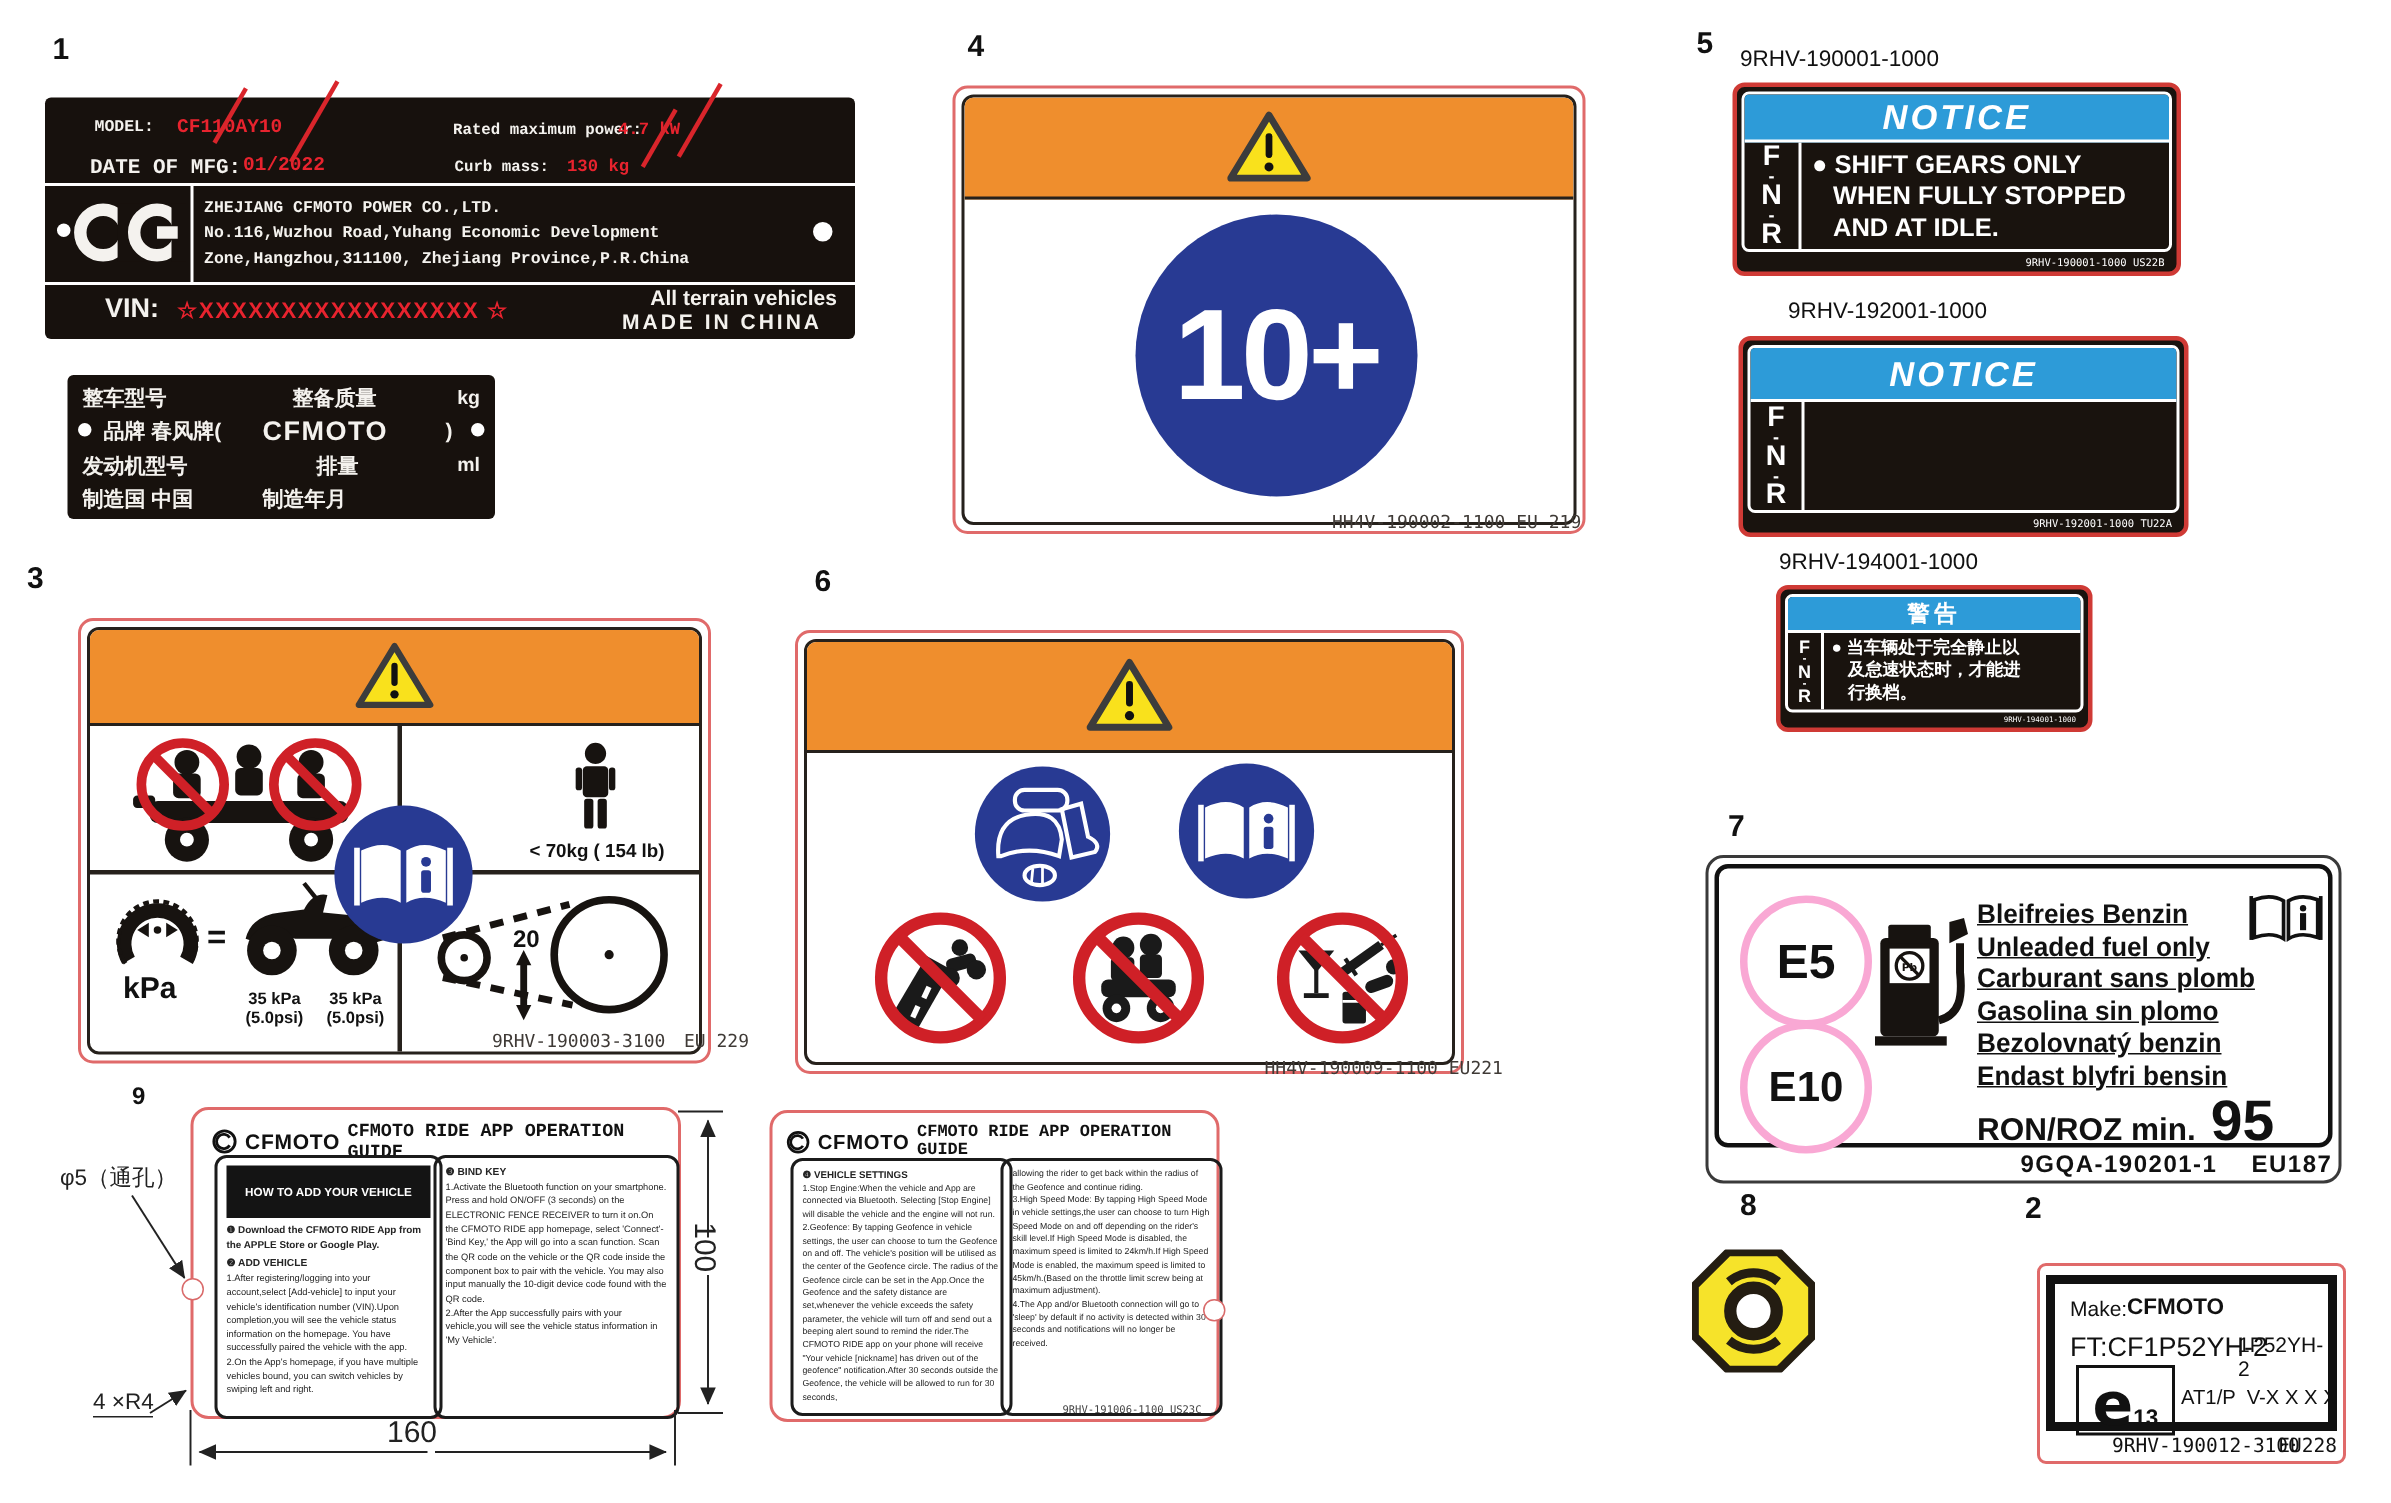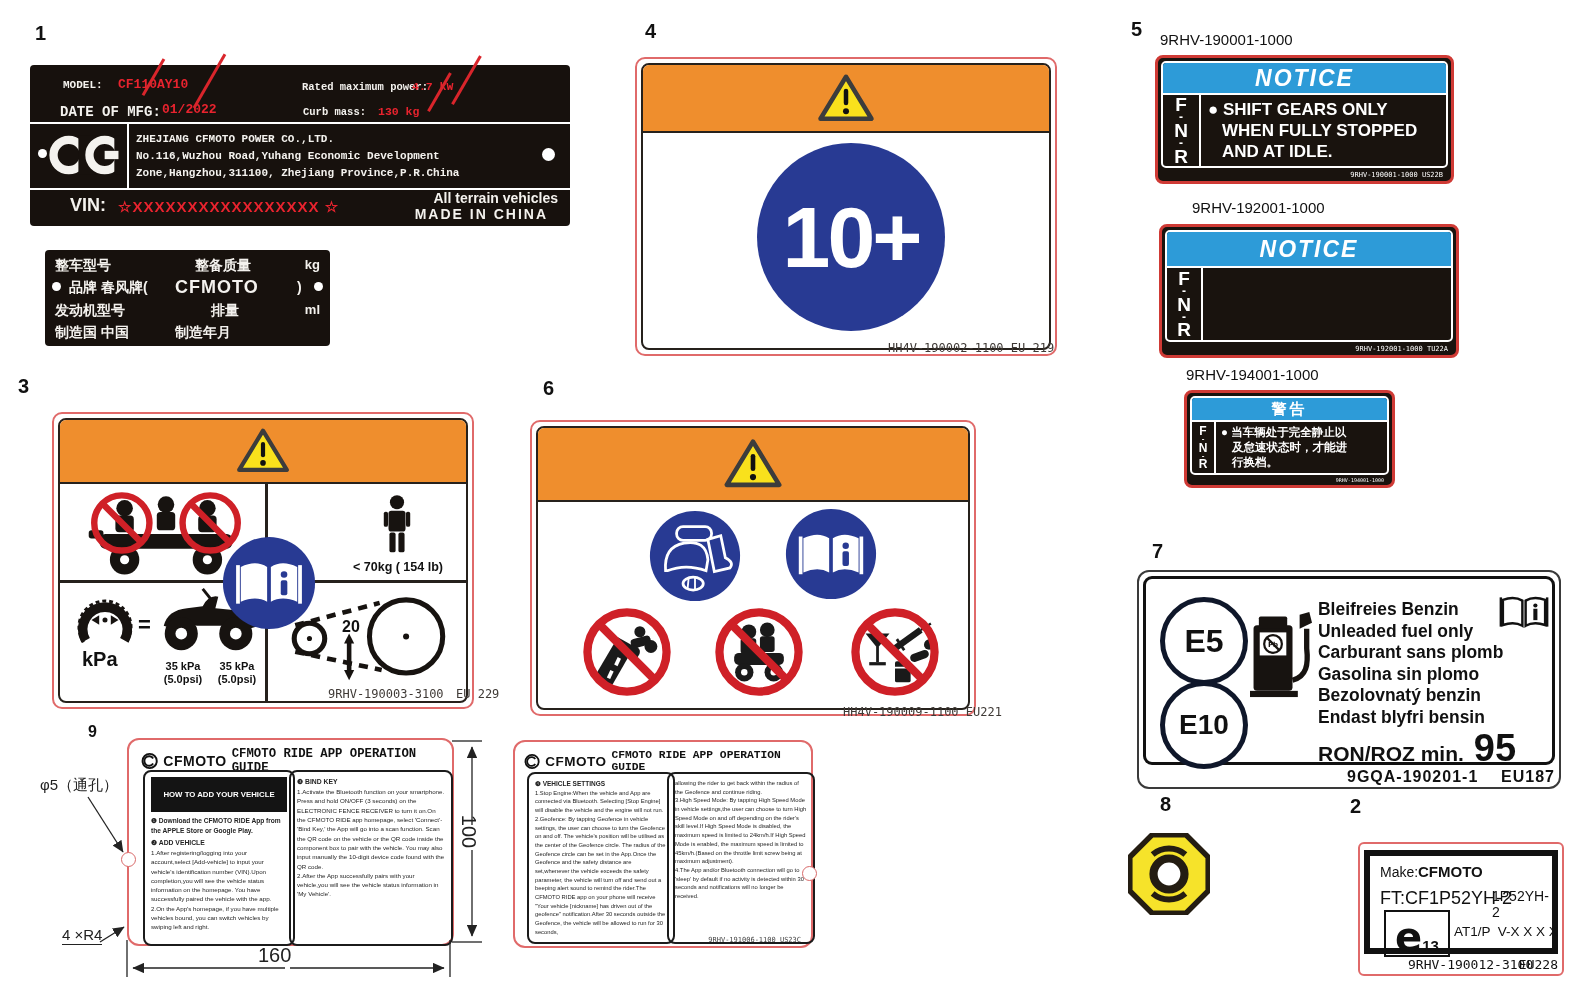--- a/index.html
+++ b/index.html
@@ -38,21 +38,21 @@
   .guide{position:absolute;border:2px solid #e06a6a;border-radius:12px;background:#fff;}
   .gbox{position:absolute;border:2px solid #1b1b1b;border-radius:8px;padding:5px 6px;overflow:hidden;}
   .tiny{font-size:6.2px;line-height:1.5;color:#242424;}
   .gheadrow{position:absolute;display:flex;align-items:center;gap:5px;}
   .gbrand{font-weight:bold;font-size:14px;letter-spacing:.5px;}
   .gtitle{font-family:"Liberation Mono","DejaVu Sans Mono",monospace;font-weight:bold;}
   .blackbar{background:#141414;color:#fff;font-weight:bold;font-size:7.8px;padding:13px 5px;margin-bottom:4px;text-align:center;}
   .holedot{position:absolute;width:13px;height:13px;border:1.5px solid #d96a6a;border-radius:50%;background:#fff;}
   .dimtxt{position:absolute;font-size:20px;color:#222;}
   
-  .ecirc{position:absolute;border:5px solid #0f172a;border-radius:50%;display:flex;align-items:center;justify-content:center;
+  .ecirc{position:absolute;border:5px solid #f9a8d4;border-radius:50%;display:flex;align-items:center;justify-content:center;
          font-weight:bold;background:#fff;}
   .fuelline{font-weight:bold;font-size:18px;line-height:21.5px;transform:scaleX(.97);transform-origin:left;white-space:nowrap;}
 </style>
 </head>
 <body>
 
 <div id="canvas">
 
   <div class="cal" style="left:35px;top:22px;">1</div>
   <div class="cal" style="left:645px;top:20px;">4</div>
@@ -374,21 +374,21 @@
         <rect x="4" y="26" width="44" height="74" rx="4" fill="#171310"></rect>
         <rect x="10" y="16" width="32" height="14" rx="2" fill="#171310"></rect>
         <rect x="11" y="34" width="30" height="26" fill="#fff"></rect>
         <circle cx="26" cy="47" r="10" fill="#fff" stroke="#171310" stroke-width="2.5"></circle>
         <text x="26" y="50.5" font-size="8" font-weight="bold" text-anchor="middle" fill="#171310" font-family="DejaVu Sans,sans-serif">Pb</text>
         <line x1="19" y1="40" x2="33" y2="54" stroke="#171310" stroke-width="2.5"></line>
         <path d="M48 88 C64 84 66 70 64 52 L64 30" fill="none" stroke="#171310" stroke-width="6"></path>
         <path d="M56 30 l14 -7 l-3 -12 l-11 3 z" fill="#171310"></path>
         <rect x="0" y="100" width="54" height="7" fill="#171310"></rect>
       </svg>
-      <div class="a" style="left:172px;top:20px;">
+      <div class="a" style="left:172px;top:20px;text-decoration:underline;">
         <div class="fuelline">Bleifreies Benzin</div>
         <div class="fuelline">Unleaded fuel only</div>
         <div class="fuelline">Carburant sans plomb</div>
         <div class="fuelline">Gasolina sin plomo</div>
         <div class="fuelline">Bezolovnatý benzin</div>
         <div class="fuelline">Endast blyfri bensin</div>
       </div>
       <svg class="a" style="left:352px;top:14px;" width="52" height="38" viewBox="0 0 64 46">
         <rect x="2" y="5" width="3" height="36" fill="#111"></rect>
           <rect x="59" y="5" width="3" height="36" fill="#111"></rect>

